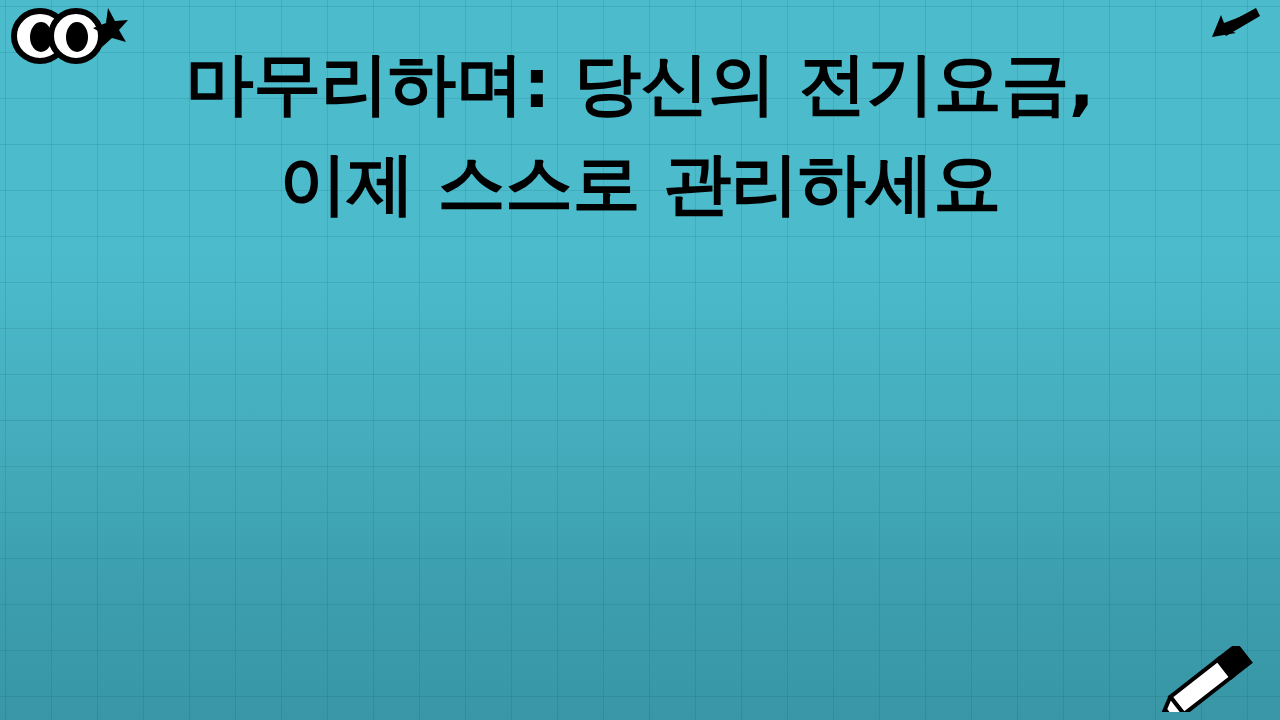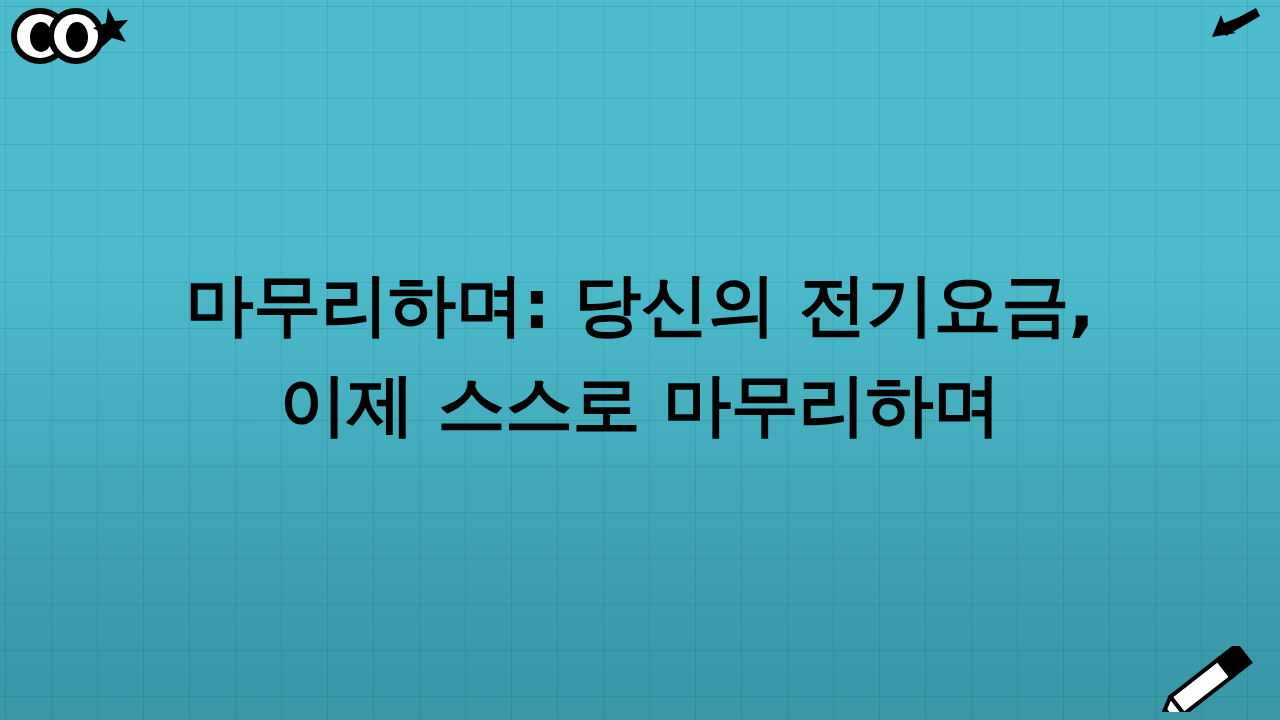--- a/index.html
+++ b/index.html
@@ -56,23 +56,22 @@
   .deco-pencil { right: 14px; bottom: 8px; }
 
   
   .headline-wrap {
     position: absolute;
     left: 0;
     right: 0;
     top: 0;
     height: 656px;
     display: flex;
-    align-items: center;
+    align-items: flex-start;
     justify-content: center;
-    margin-top: 39px;
   }
 
   .headline {
     width: 1060px;
     text-align: center;
     color: #000000;
     font-weight: 700;
     font-size: 68px;
     line-height: 1.47;
     letter-spacing: -0.5px;
@@ -121,17 +120,17 @@
         <rect x="72" y="22" width="24" height="22" fill="#000000" stroke="#000000" stroke-width="4"></rect>
         <path d="M12 22 L-8 33 L12 44 Z" fill="#ffffff" stroke="#000000" stroke-width="4" stroke-linejoin="round"></path>
         <path d="M-8 33 L2 27.5 L2 38.5 Z" fill="#000000"></path>
       </g>
     </svg>
   </div>
 
   <div class="headline-wrap">
     <h1 class="headline">
       <span class="line">마무리하며: 당신의 전기요금,</span>
-      <span class="line">이제 스스로 마무리하며</span>
+      <span class="line">이제 스스로 관리하세요</span>
     </h1>
   </div>
 
 </div>
 
 </body></html>

